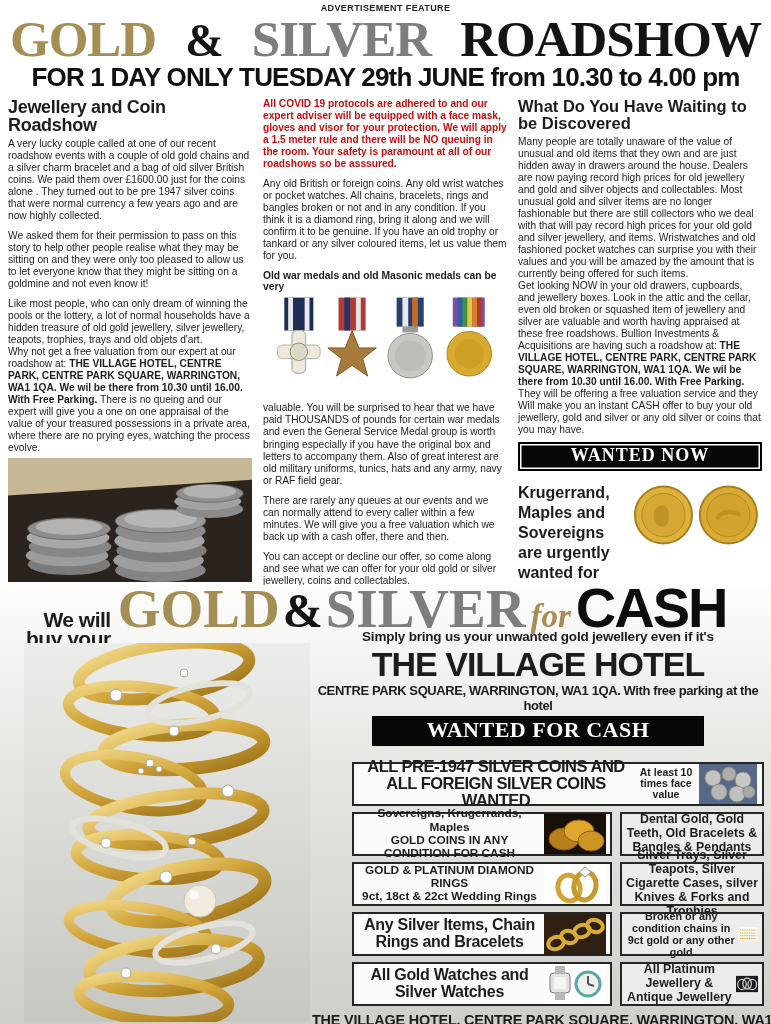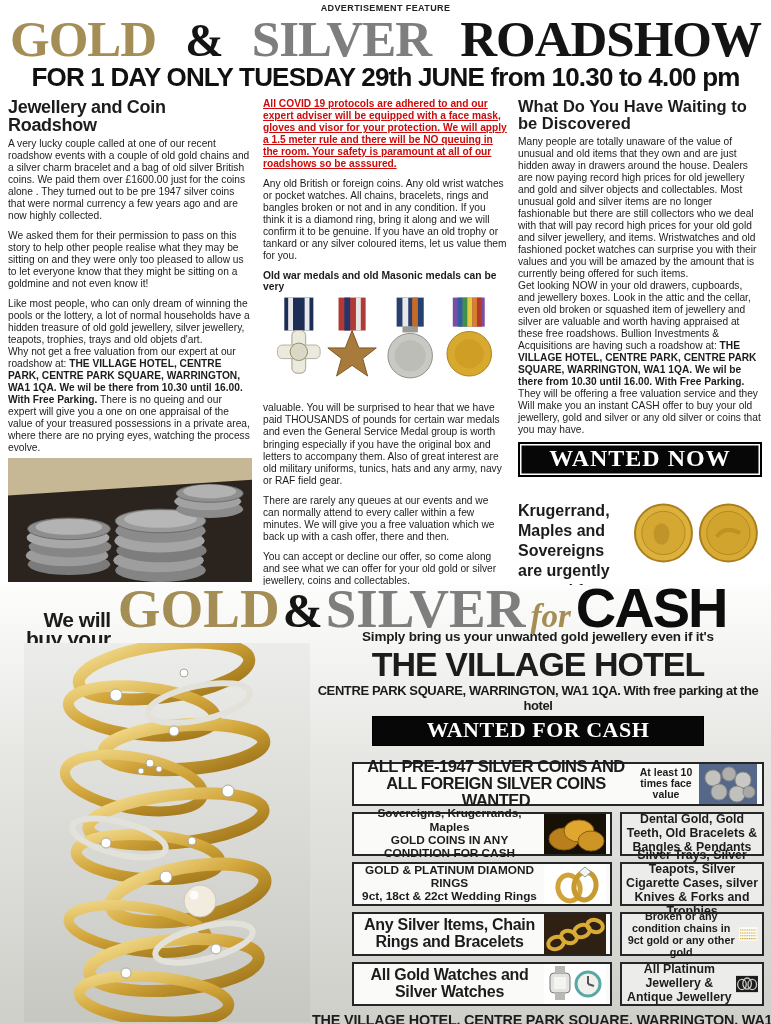--- a/index.html
+++ b/index.html
@@ -19,29 +19,29 @@
   .m-road{color:#141414}
   .subhead{position:absolute;top:62px;left:0;right:0;text-align:center;
            font-size:26px;font-weight:700;letter-spacing:-.8px;color:#111;}
 
   
   .columns{position:absolute;top:98px;left:8px;width:755px;display:flex;gap:11px;}
   .col{width:244px;}
   .col p{font-size:10.2px;line-height:1.18;margin:0 0 8px;}
   .h-col{font-size:18px;font-weight:700;margin:0 0 3px;letter-spacing:-.3px;line-height:1.02;}
   .h-col3{font-size:16.5px;font-weight:700;margin:0 0 3px;line-height:1.05;}
-  .covid{color:#ce0b0b;font-weight:700;font-size:10.4px;line-height:1.3;margin:0 0 7px;text-decoration:underline;}
+  .covid{color:#ce0b0b;font-weight:700;font-size:10.4px;line-height:1.3;margin:0 0 7px;}
   .h-coins{font-size:16.5px;font-weight:700;margin:4px 0 0;white-space:pre-wrap;letter-spacing:-.3px;}
   .subline{font-weight:700;font-size:10.3px;margin:0 0 4px;}
   .tight{margin-bottom:0 !important;}
   .photo{display:block;width:100%;margin:2px 0 0;}
 
   .banner{background:#070707;color:#fff;font-family:"Liberation Serif",serif;
           font-weight:700;text-align:center;}
-  .wanted-now{font-size:24px;letter-spacing:1px;padding:1px 0 3px;margin:6px 0 24px;
+  .wanted-now{font-size:18px;letter-spacing:1px;padding:1px 0 3px;margin:6px 0 12px;
               border:2px solid #000;box-shadow:inset 0 0 0 1.5px #fff;}
   .krug-row{display:flex;gap:6px;align-items:flex-start;}
   .krug-text{width:110px;font-weight:700;font-size:16px;line-height:1.25;}
   .h-interest{font-size:15px;font-weight:700;margin:8px 0 2px;letter-spacing:-.2px;}
   .interest-row{display:flex;gap:4px;align-items:flex-start;}
   .interest-text{width:130px;font-size:10.2px;line-height:1.22;}
 
   
   .buy{position:absolute;top:585px;left:0;width:771px;height:439px;
        background:linear-gradient(180deg,#fdfdfc 0%,#e6e6e3 40%,#cfcfca 100%);}

